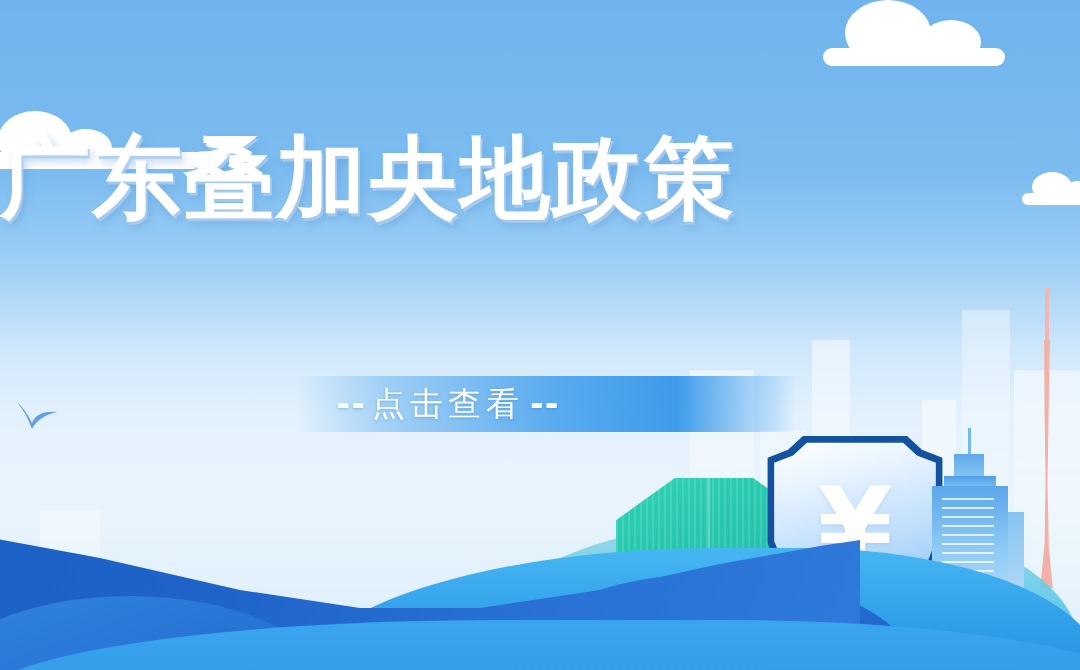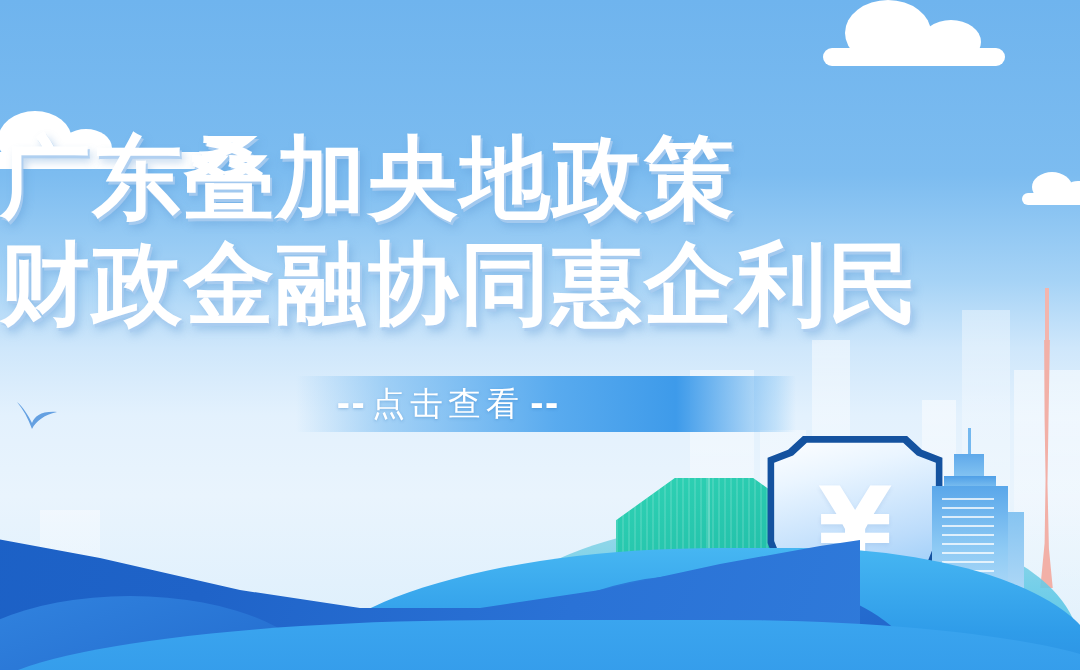--- a/index.html
+++ b/index.html
@@ -238,21 +238,20 @@
   <div class="layer">
     <div class="wave" id="wave-sky"></div>
     <div class="wave" id="blob-mid"></div>
     <div class="wave" id="wave-deep"></div>
     <div class="wave" id="blob-left"></div>
     <div class="wave" id="wave-front"></div>
   </div>
 
   <div id="title-block">
     <div class="title-line" id="title-line-1">广东叠加央地政策</div>
-    <div class="title-line" id="title-line-2">财政金融协同惠企利民</div>
   </div>
 
   <div id="cta-band"></div>
   <div id="cta-text">
     <span id="cta-link"><span class="dash">--</span><span>点击查看</span><span class="dash">--</span></span>
   </div>
 
 </div>
 
 </body></html>

